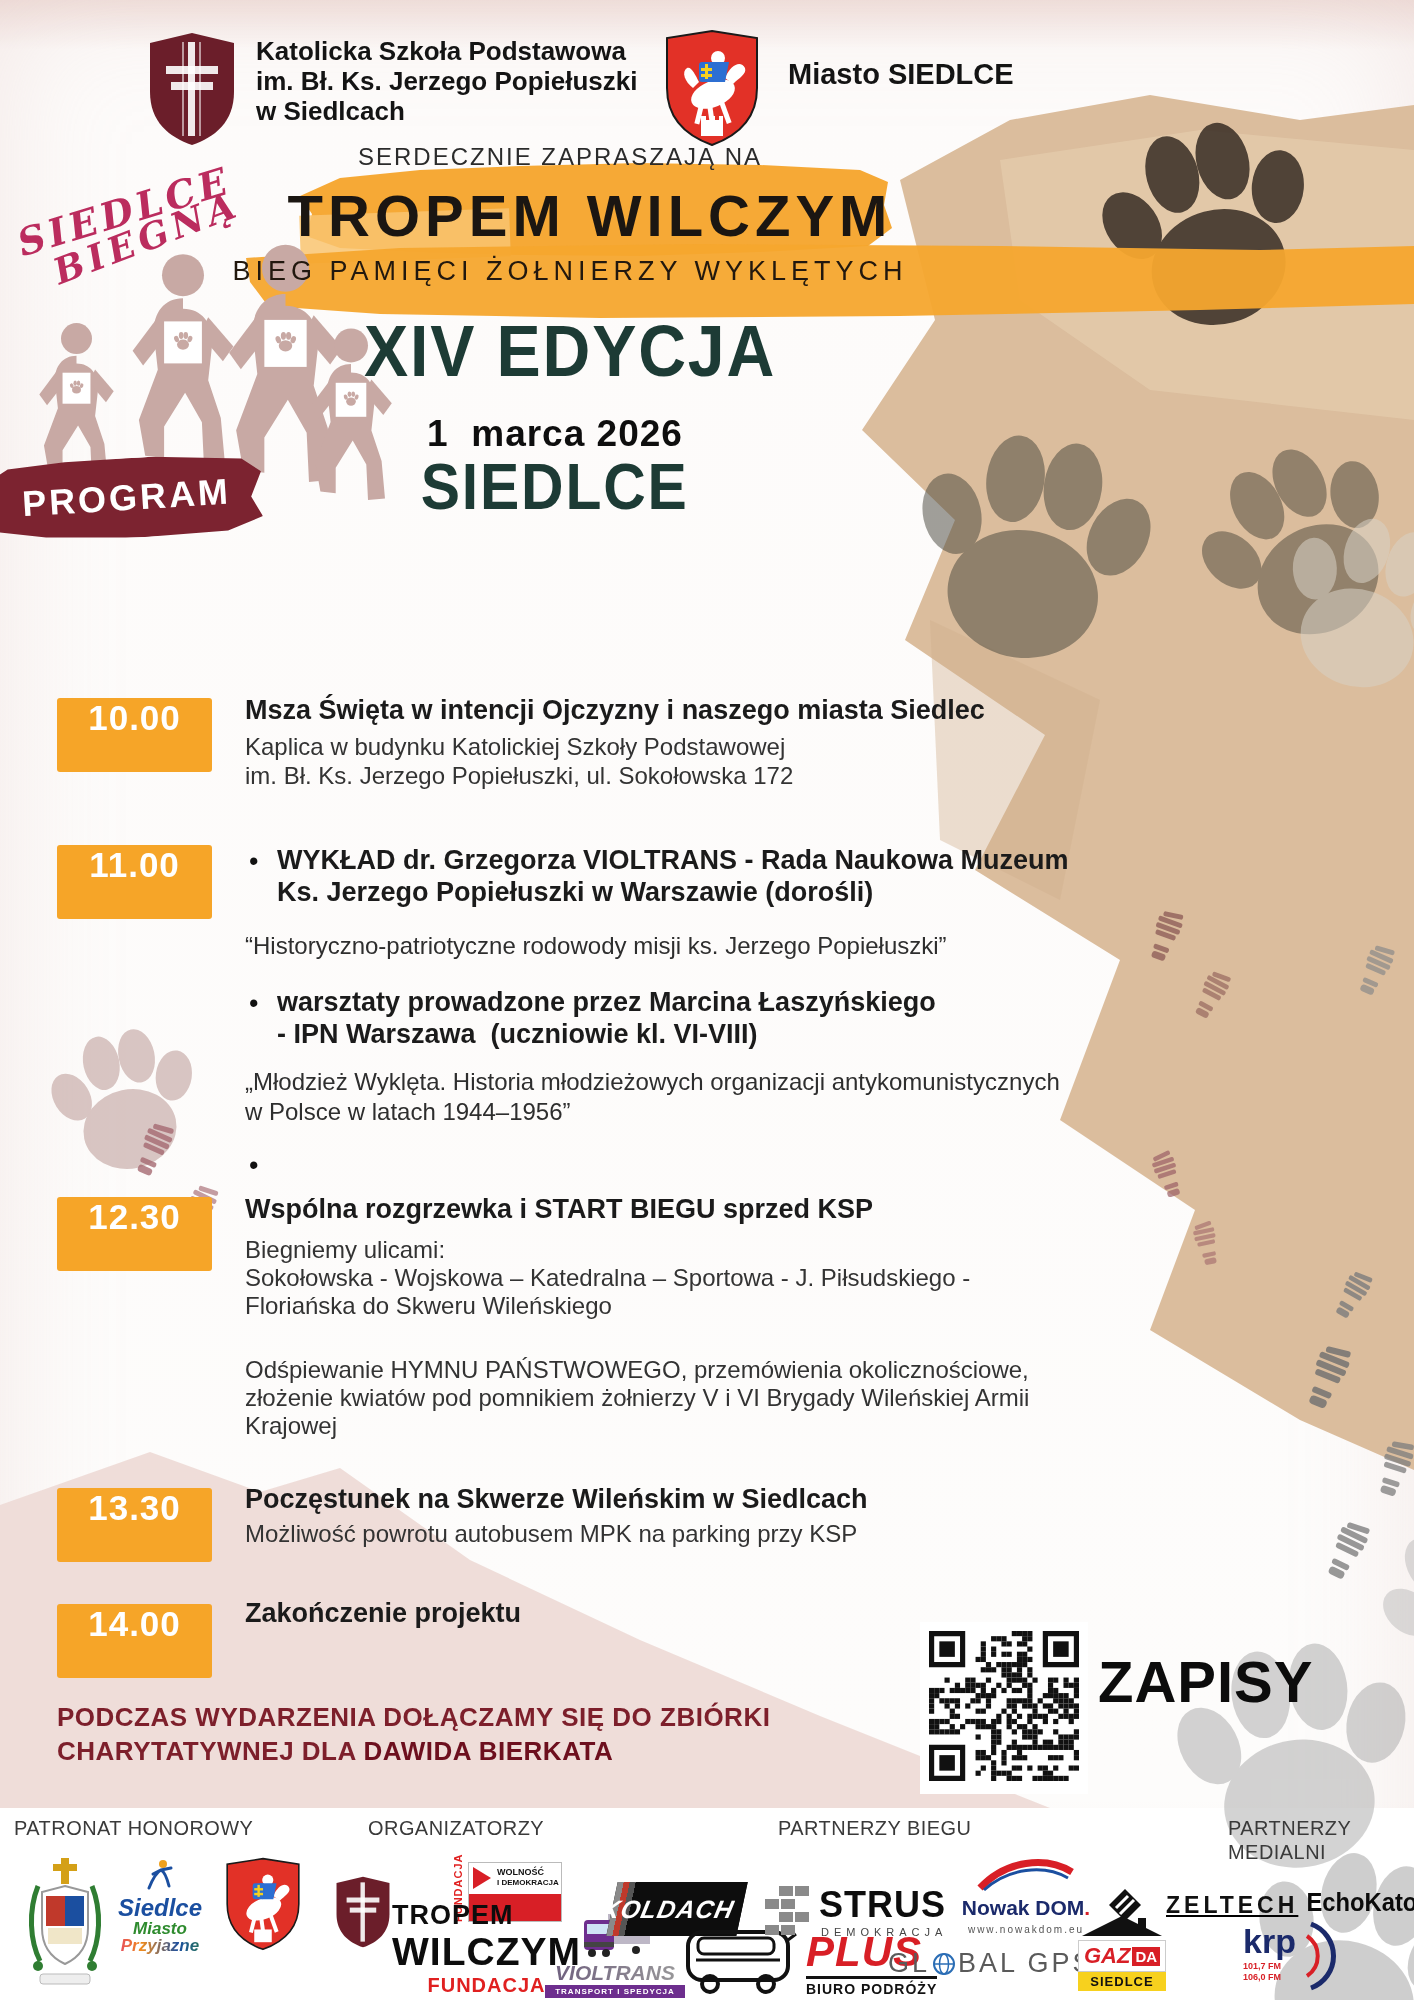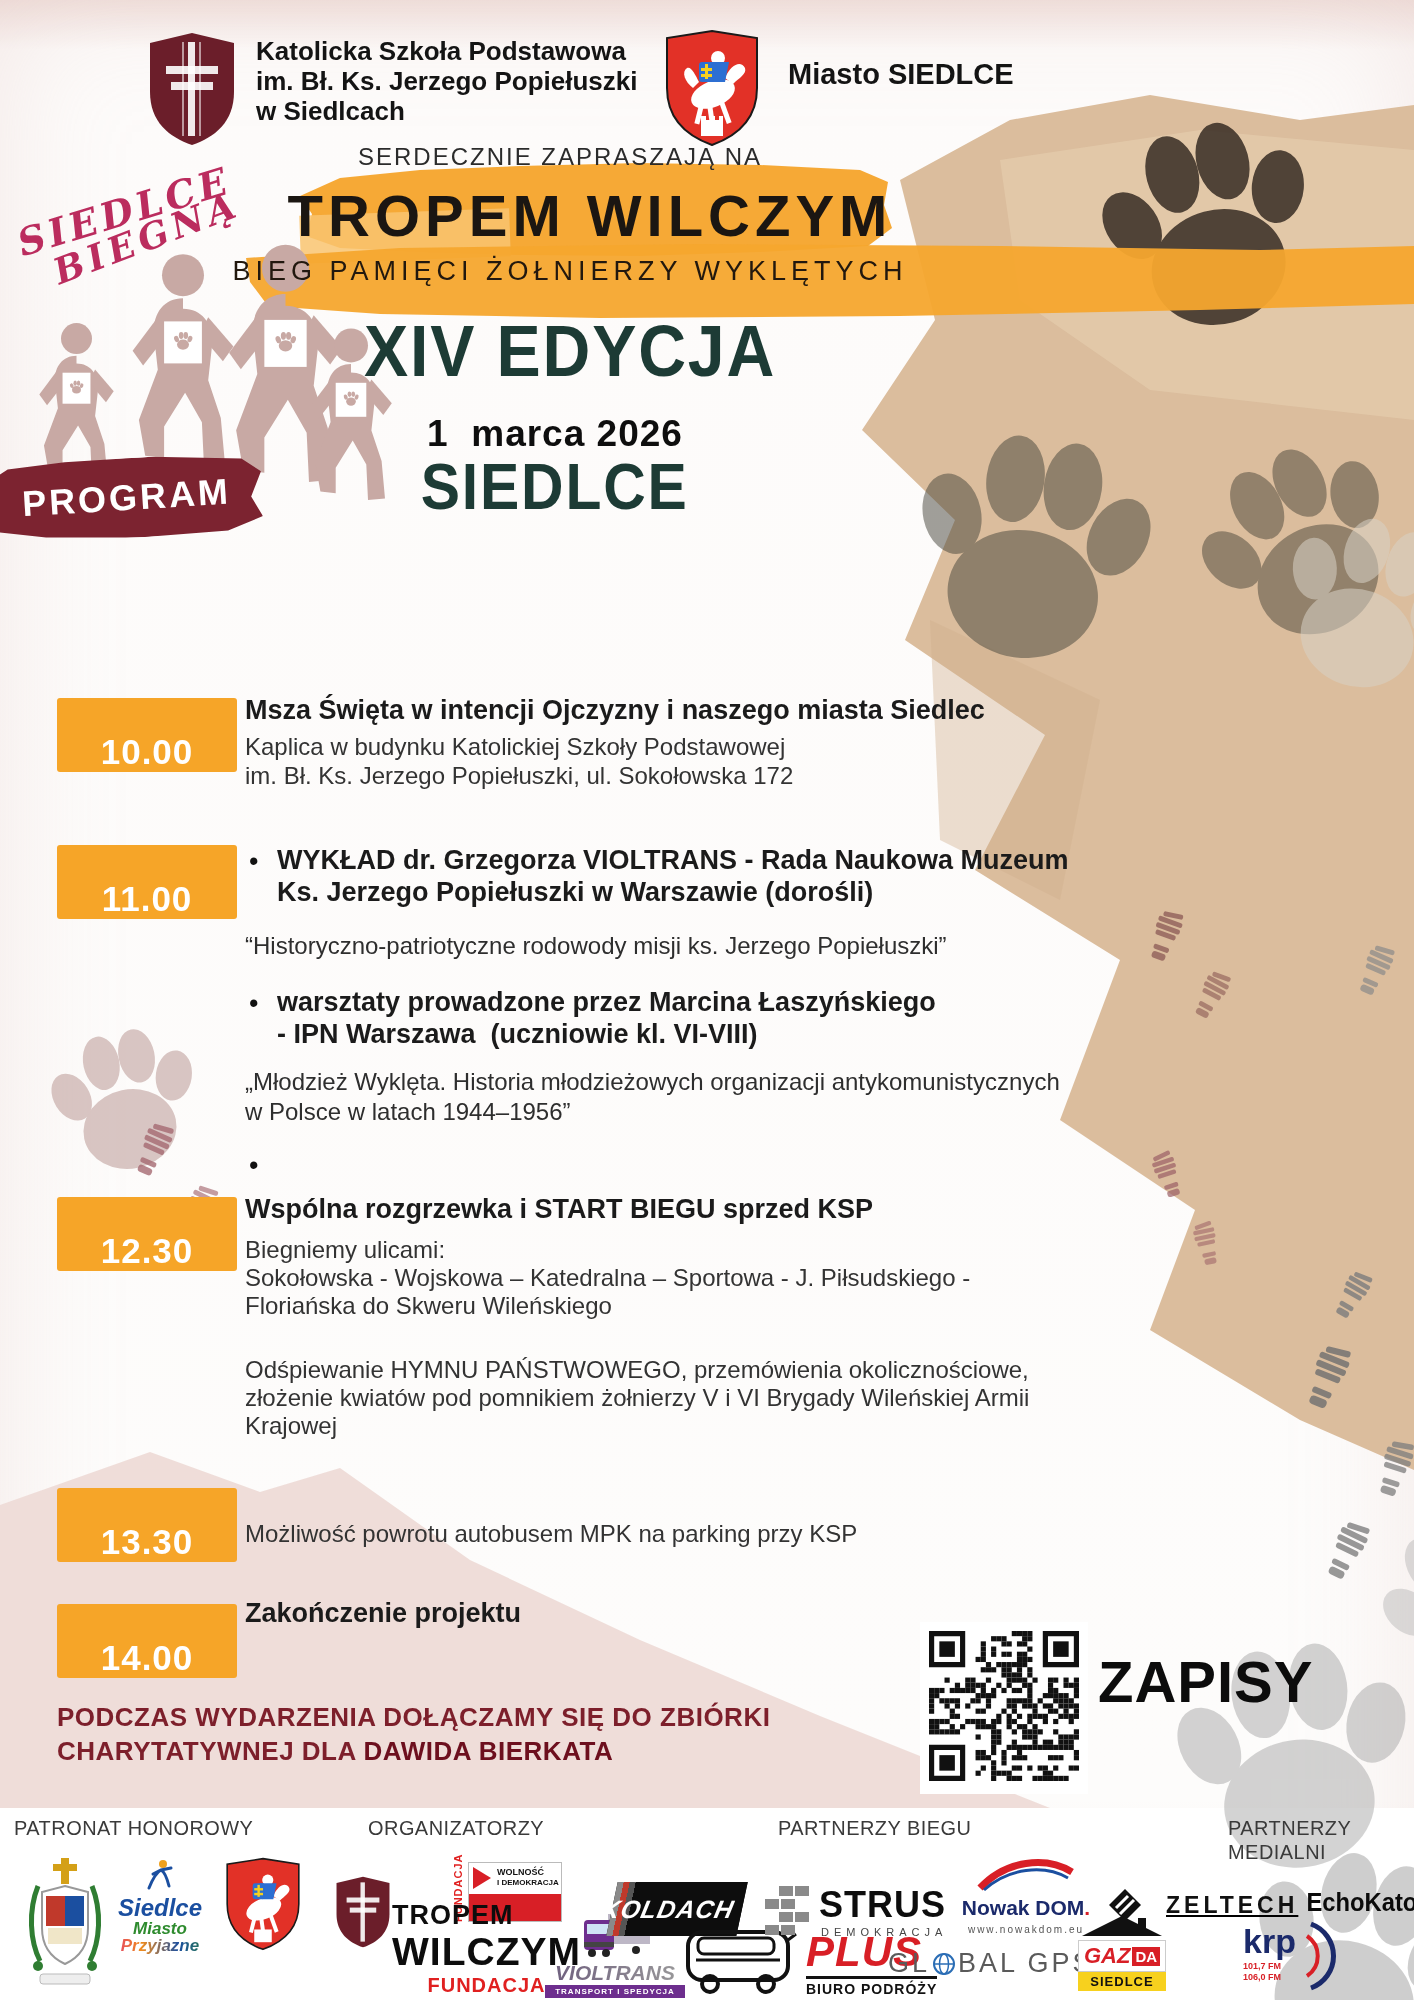--- a/index.html
+++ b/index.html
@@ -18,21 +18,21 @@
   .sub-title{font-size:27px;color:#22180e;letter-spacing:5px;font-weight:500;}
   .edition{font-size:72px;font-weight:bold;color:#1d3b35;display:inline-block;transform:scaleX(.92);letter-spacing:2px;}
   .date{font-size:37px;font-weight:bold;color:#0e0e0e;letter-spacing:1px;}
   .city-big{font-size:64px;font-weight:bold;color:#1d3b35;display:inline-block;transform:scaleX(.92);letter-spacing:2px;}
   .script{font-style:italic;font-weight:bold;color:#bb2c5e;font-family:"DejaVu Serif",serif;}
   .program-banner{background:#7c2330;transform:rotate(-2.5deg);
     clip-path:polygon(0% 22%,7% 8%,28% 2%,60% 0%,93% 7%,100% 24%,96% 55%,100% 80%,87% 96%,54% 100%,20% 95%,3% 86%,1% 58%);
     display:flex;align-items:center;justify-content:center;}
   .program-banner span{color:#fff;font-size:36px;font-weight:bold;letter-spacing:3px;transform:rotate(-1deg);}
   
-  .badge{width:180px;height:74px;background:#f6a528;border-radius:3px;display:flex;align-items:flex-end;justify-content:center;}
+  .badge{width:155px;height:74px;background:#f6a528;border-radius:3px;display:flex;align-items:flex-start;justify-content:center;}
   .badge span{color:#fff;font-size:35px;font-weight:bold;letter-spacing:1px;}
   .sch-title{font-size:27px;font-weight:bold;color:#1b1b1b;}
   .sch-body{font-size:24px;color:#333;}
   .sch-quote{font-size:24px;color:#2e2e2e;}
   .dot{font-size:27px;color:#111;}
   
   .charity{font-size:26px;font-weight:bold;color:#7d1f2b;letter-spacing:.5px;}
   .charity .nm{color:#6d0f1e;font-weight:800;}
   .zapisy{font-size:58px;font-weight:800;color:#0c0c0c;letter-spacing:1px;}
   .qr-box{background:#fff;padding:9px;}
@@ -236,20 +236,21 @@
   <div class="abs sch-body" style="left:245px;top:1236px;">Biegniemy ulicami:</div>
   <div class="abs sch-body" style="left:245px;top:1264px;">Sokołowska - Wojskowa – Katedralna – Sportowa - J. Piłsudskiego -</div>
   <div class="abs sch-body" style="left:245px;top:1292px;">Floriańska do Skweru Wileńskiego</div>
   <div class="abs sch-body" style="left:245px;top:1356px;">Odśpiewanie HYMNU PAŃSTWOWEGO, przemówienia okolicznościowe,</div>
   <div class="abs sch-body" style="left:245px;top:1384px;">złożenie kwiatów pod pomnikiem żołnierzy V i VI Brygady Wileńskiej Armii</div>
   <div class="abs sch-body" style="left:245px;top:1412px;">Krajowej</div>
 
   <div class="abs badge" style="left:57px;top:1488px;">
       <span>13.30</span>
     </div>
+  <div class="abs sch-title" style="left:245px;top:1484px;">Poczęstunek na Skwerze Wileńskim w Siedlcach</div>
   <div class="abs sch-body" style="left:245px;top:1520px;">Możliwość powrotu autobusem MPK na parking przy KSP</div>
 
   <div class="abs badge" style="left:57px;top:1604px;">
       <span>14.00</span>
     </div>
   <div class="abs sch-title" style="left:245px;top:1598px;">Zakończenie projektu</div>
 
   <div class="abs qr-box" style="left:920px;top:1622px;">
     <svg width="150" height="150" viewBox="0 0 174 174">
       <rect width="174" height="174" fill="#ffffff"></rect>

